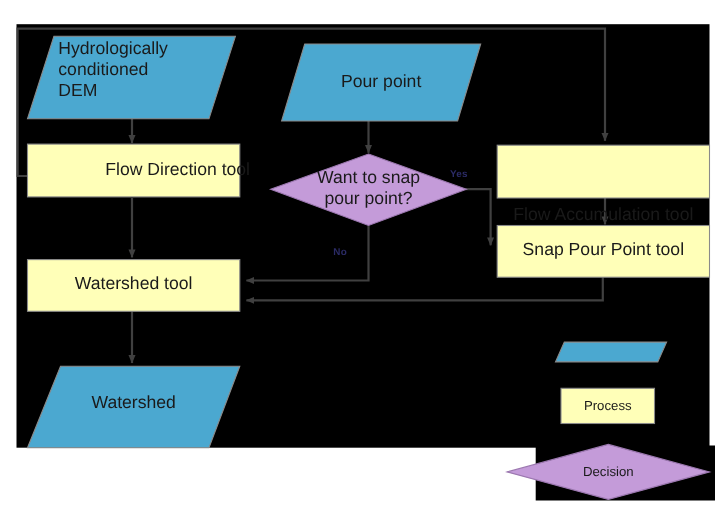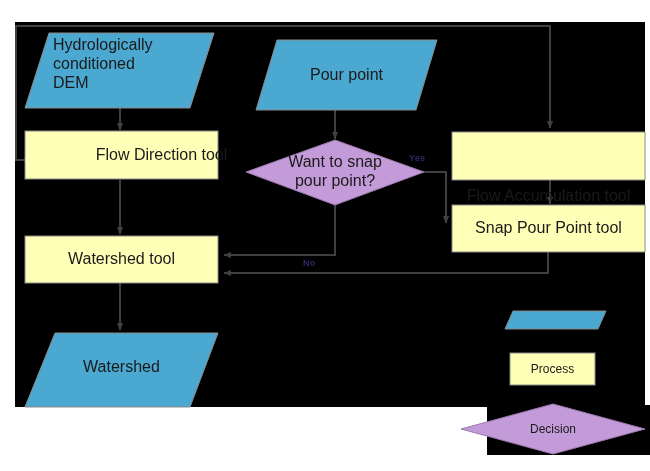--- a/index.html
+++ b/index.html
@@ -118,21 +118,21 @@
     <span>Watershed tool</span>
   </div>
 
   <div class="node-label lbl-data" style="left:25px;top:336px;width:193px;height:62px;">
     <span>Watershed</span>
   </div>
 
   <div class="branch-label" style="left:409px;top:153px;">
     <span>Yes</span>
   </div>
-  <div class="branch-label" style="left:303px;top:224px;margin-top:34px;">
+  <div class="branch-label" style="left:303px;top:224px;">
     <span>No</span>
   </div>
 
   <div class="node-label lbl-legend" style="left:510px;top:353px;width:85px;height:32px;">
     <span>Process</span>
   </div>
   <div class="node-label lbl-legend" style="left:500px;top:418px;width:106px;height:22px;">
     <span>Decision</span>
   </div>
 

